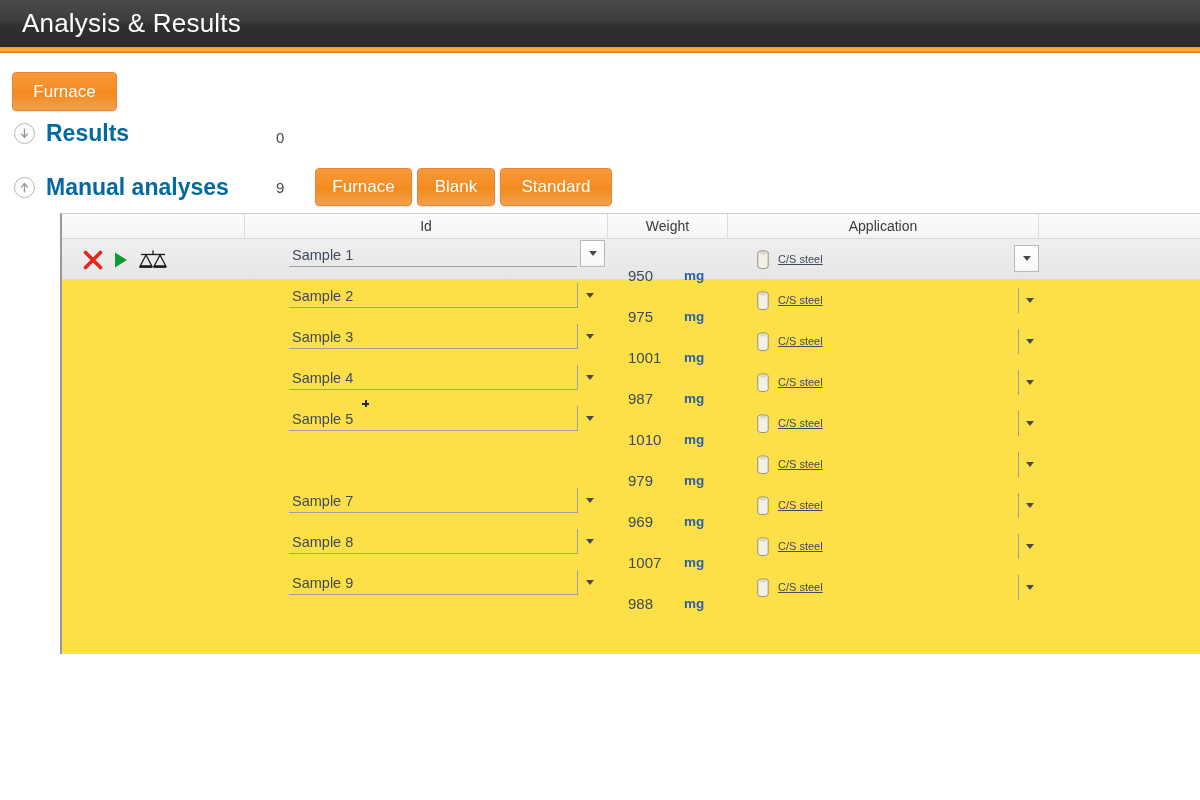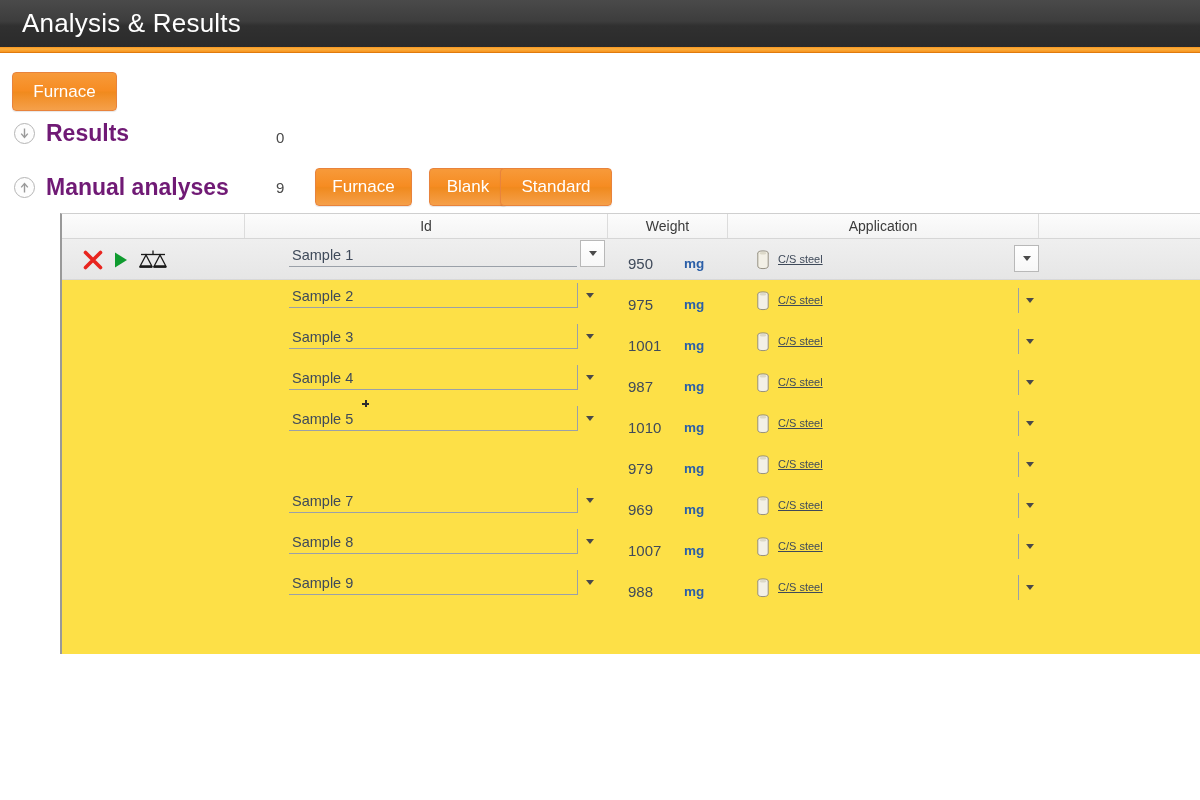--- a/index.html
+++ b/index.html
@@ -64,21 +64,21 @@
     justify-content: center;
     padding-bottom: 1px;
   }
 
   .btn-furnace {
     left: 12px; top: 72px;
     width: 105px; height: 39px;
   }
 
   .btn-sample   { left: 315px; top: 168px; width: 97px;  height: 38px; }
-  .btn-blank    { left: 417px; top: 168px; width: 78px;  height: 38px; margin-left: 12px; }
+  .btn-blank    { left: 417px; top: 168px; width: 78px;  height: 38px; }
   .btn-standard { left: 500px; top: 168px; width: 112px; height: 38px; }
 
   
   .section {
     position: absolute;
     display: flex;
     align-items: center;
   }
   .section-results { left: 14px; top: 122px; }
   .section-manual  { left: 14px; top: 176px; }
@@ -91,21 +91,21 @@
     flex: 0 0 auto;
     background: #fdfdfd;
     cursor: pointer;
   }
   .circle-icon svg { position: absolute; left: 2px; top: 2px; }
 
   .section-label {
     margin-left: 11px;
     font-size: 23px;
     font-weight: bold;
-    color: #701a75;
+    color: #0369a1;
     white-space: nowrap;
     line-height: 1;
   }
 
   .section-count {
     position: absolute;
     font-size: 15px;
     color: #4a4a4a;
     line-height: 1;
   }
@@ -228,21 +228,21 @@
   .caret {
     width: 0; height: 0;
     border-left: 4.5px solid transparent;
     border-right: 4.5px solid transparent;
     border-top: 5px solid #4a4a4a;
   }
 
   
   .cell-weight {
     position: absolute;
-    left: 566px; top: 4px;
+    left: 566px; top: 16px;
     width: 110px; height: 41px;
     display: flex;
     align-items: center;
   }
   .weight-value {
     font-size: 15px;
     color: #3f4a5a;
     min-width: 56px;
     line-height: 1;
   }

